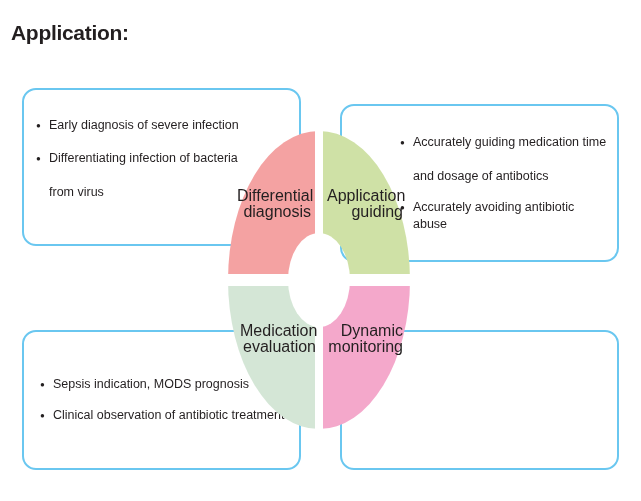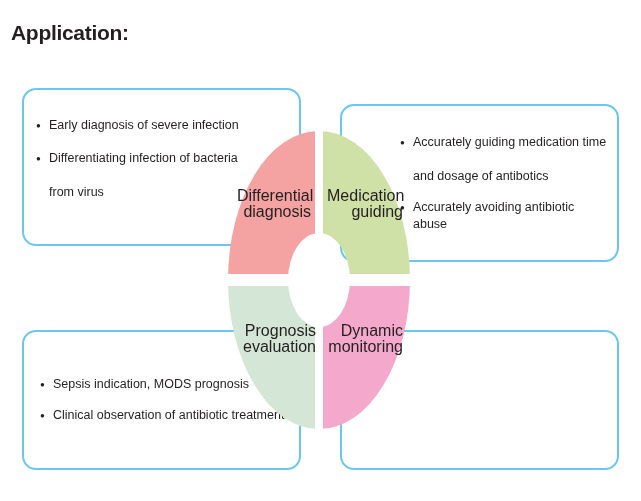--- a/index.html
+++ b/index.html
@@ -169,21 +169,21 @@
       <g mask="url(#ring-mask)">
         <rect x="0" y="0" width="182" height="298" clip-path="url(#clip-tl)" fill="#f4a2a2"></rect>
         <rect x="0" y="0" width="182" height="298" clip-path="url(#clip-tr)" fill="#cfe1a6"></rect>
         <rect x="0" y="0" width="182" height="298" clip-path="url(#clip-bl)" fill="#d4e6d6"></rect>
         <rect x="0" y="0" width="182" height="298" clip-path="url(#clip-br)" fill="#f4a8cb"></rect>
       </g>
     </svg>
 
     <div class="ring-label lbl-differential">Differential
 diagnosis</div>
-    <div class="ring-label lbl-medication">Medication
+    <div class="ring-label lbl-medication">Application
 guiding</div>
-    <div class="ring-label lbl-prognosis">Prognosis
+    <div class="ring-label lbl-prognosis">Medication
 evaluation</div>
     <div class="ring-label lbl-dynamic">Dynamic
 monitoring</div>
   </div>
 
 </div>
 
 </body></html>

